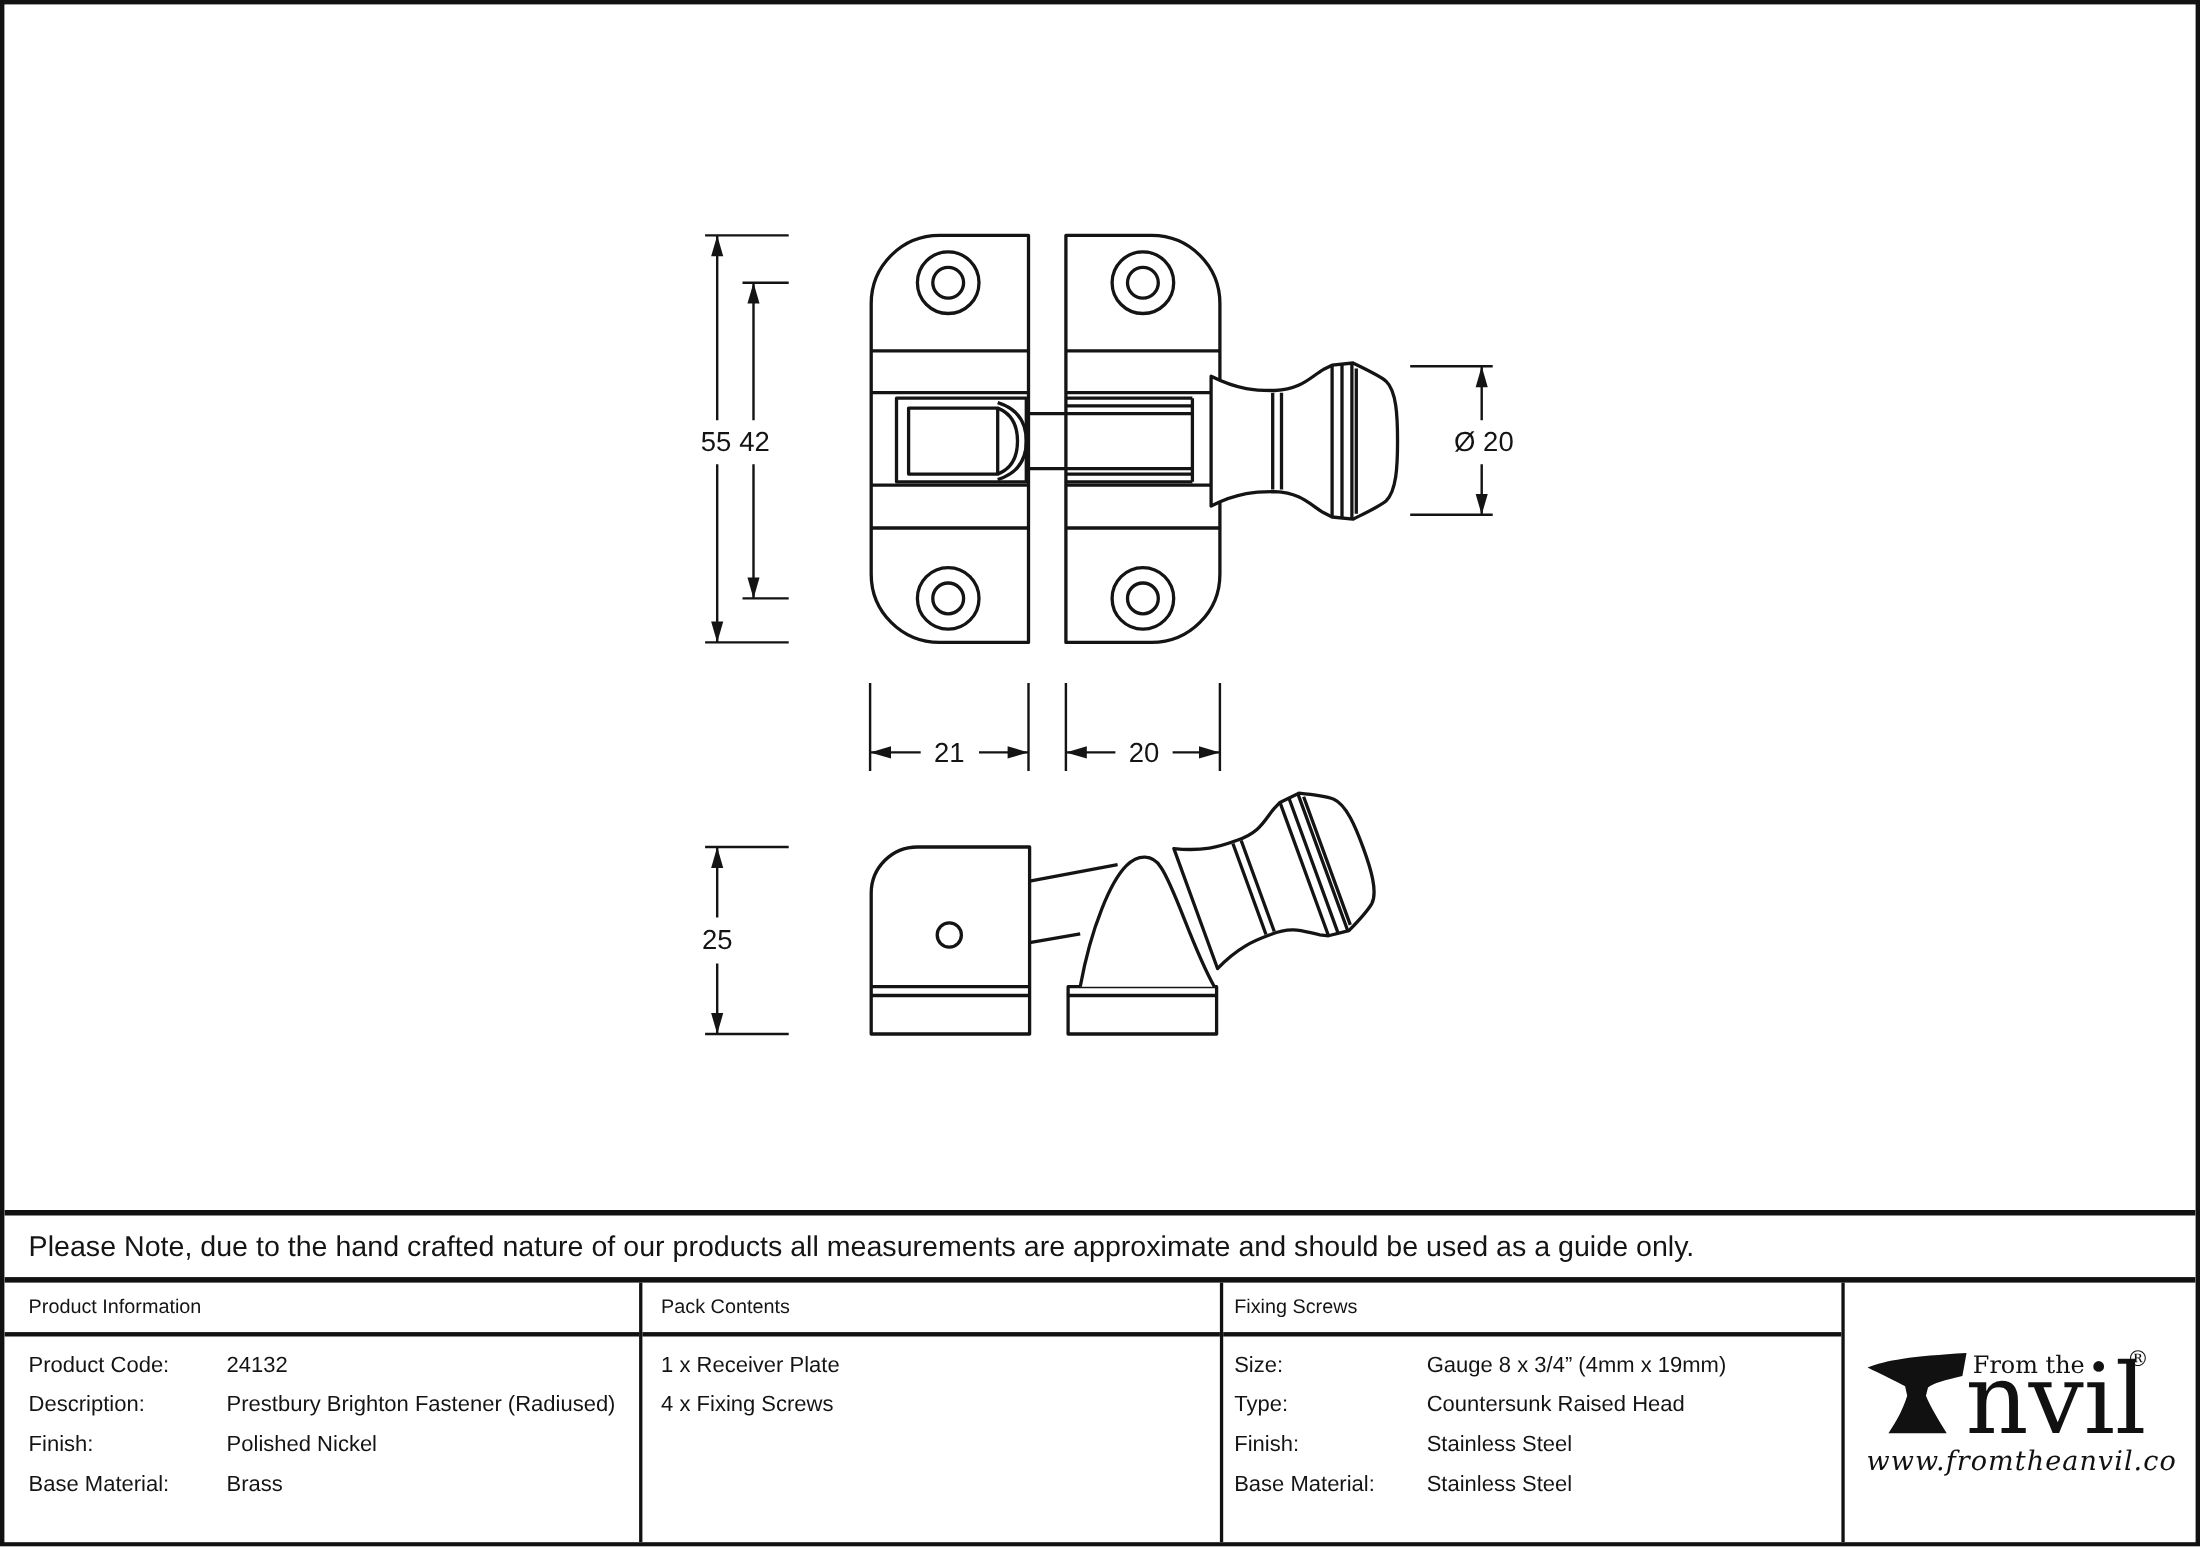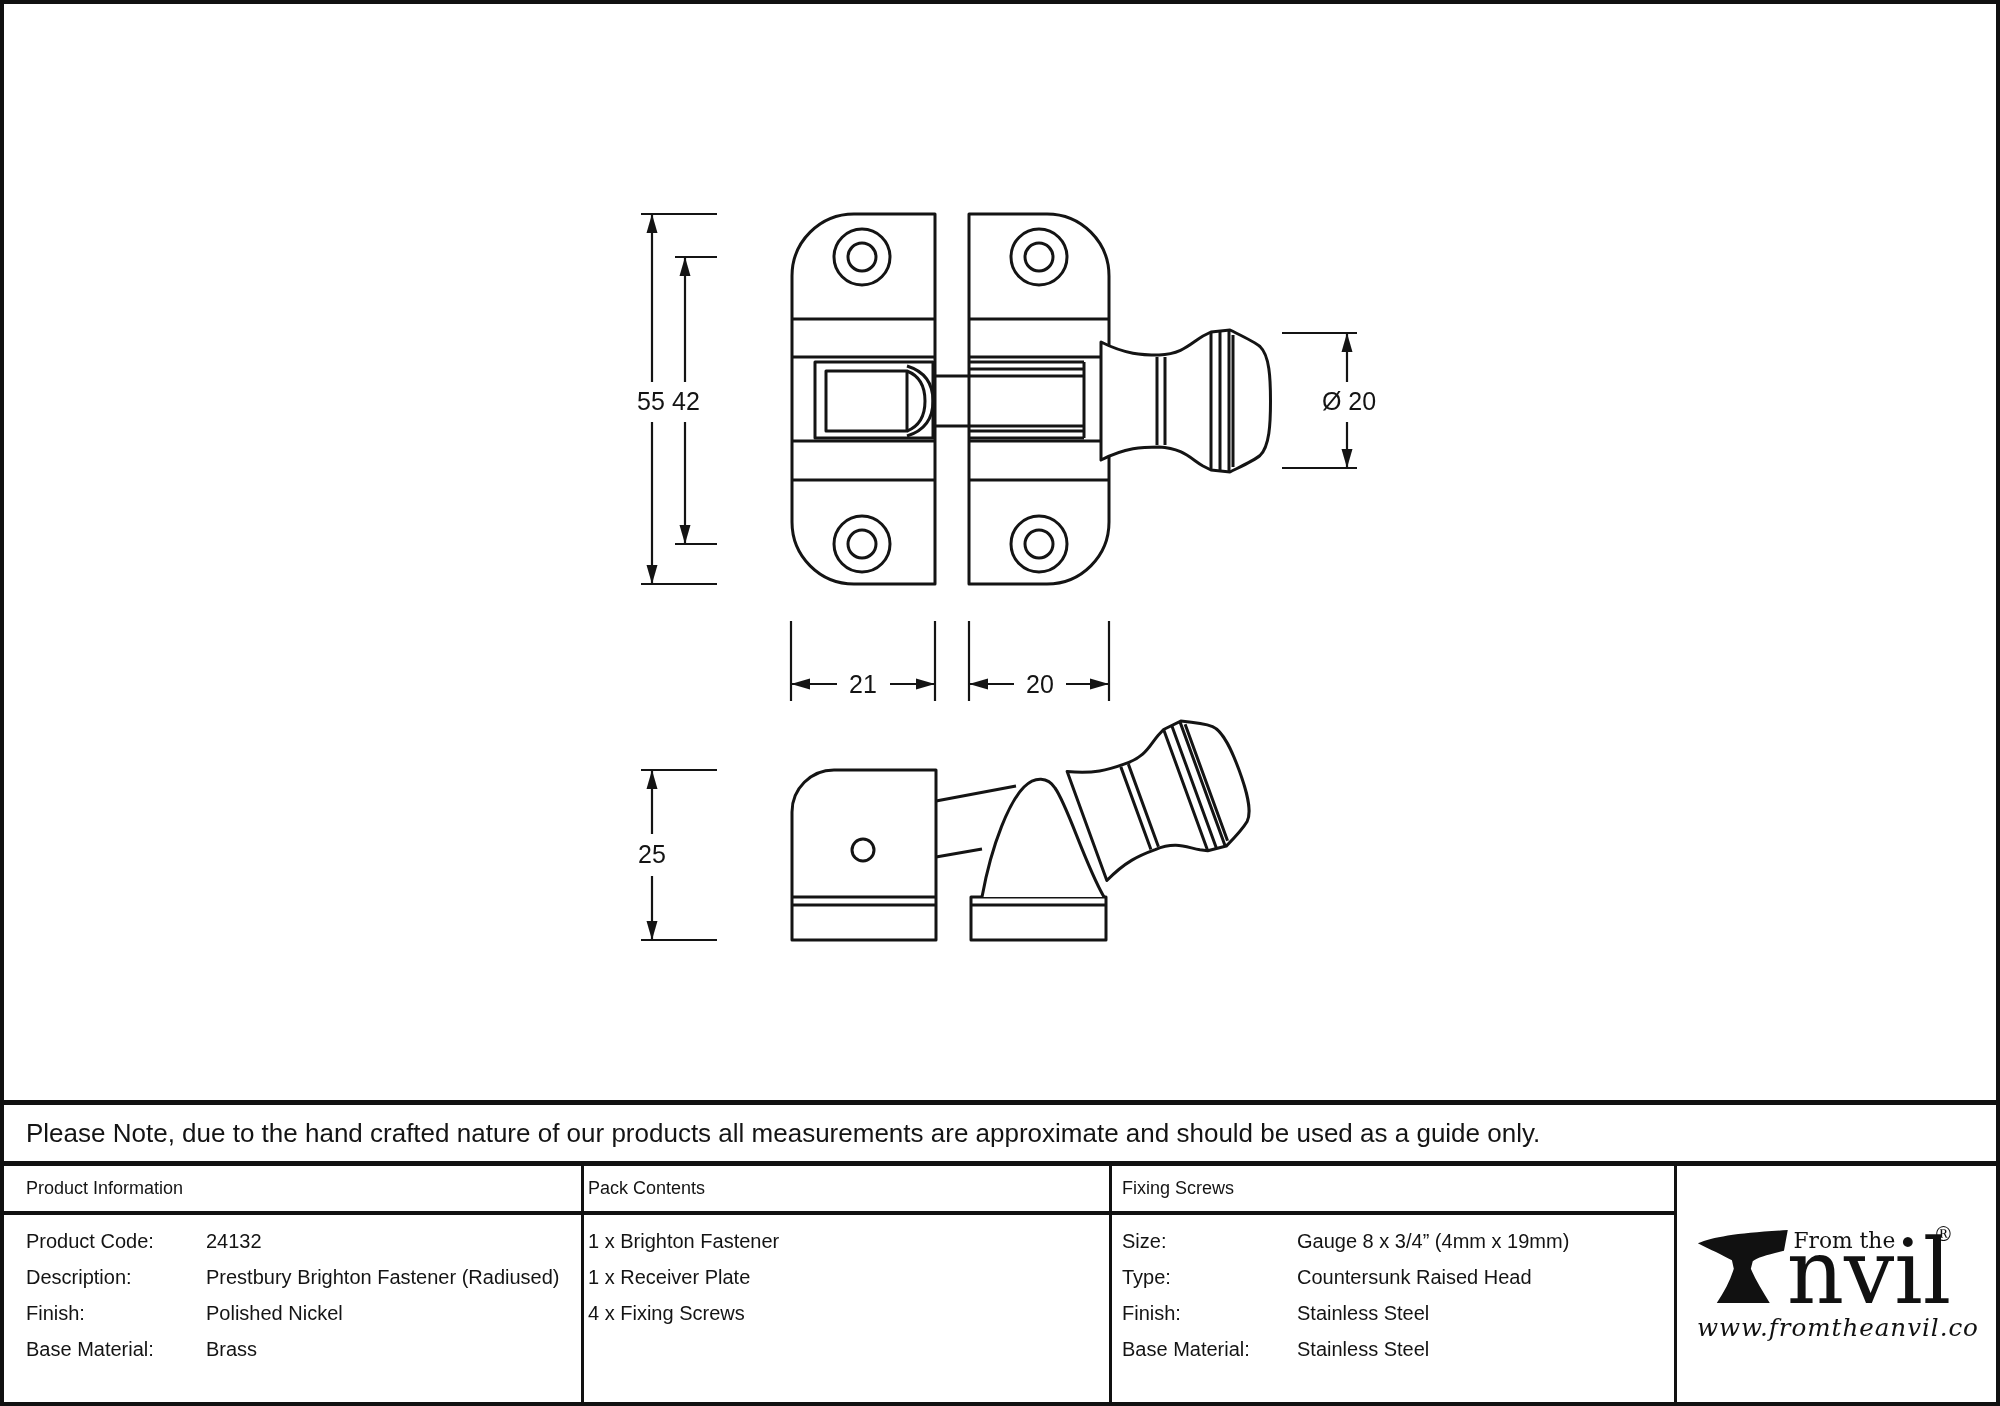--- a/index.html
+++ b/index.html
@@ -23,21 +23,21 @@
   .spec-table{position:absolute;top:1162px;left:0;width:1992px;height:236px;display:flex;}
   .col{box-sizing:border-box;height:100%;}
   .col-product{width:580px;border-right:3px solid #111;}
   .col-pack{width:528px;border-right:3px solid #111;}
   .col-screws{width:565px;border-right:3px solid #111;}
   .col-logo{flex:1;display:flex;align-items:center;justify-content:center;}
   .col-header{height:49px;box-sizing:border-box;border-bottom:4px solid #111;
     display:flex;align-items:center;font-size:18px;}
   .col-body{padding-top:8px;font-size:20px;line-height:36px;}
   .col-product .col-header,.col-product .col-body{padding-left:22px;}
-  .col-pack .col-header,.col-pack .col-body{padding-left:4px;}
+  .col-pack .col-header,.col-pack .col-body{padding-left:17px;}
   .col-screws .col-header,.col-screws .col-body{padding-left:10px;}
   .kv{display:flex;align-items:flex-start;}
   .kv .k{flex:0 0 180px;}
   .col-screws .kv .k{flex:0 0 175px;}
   .col-product .kv .v{max-width:370px;}
   .logo{display:block;}
   .logo text{fill:#111;}
   .logo .brand-small{font-family:"DejaVu Serif",serif;font-size:23px;}
   .logo .brand-big{font-family:"DejaVu Serif",serif;font-size:94px;}
   .logo .brand-reg{font-family:"DejaVu Serif",serif;font-size:21px;}
@@ -188,21 +188,20 @@
         <div class="kv">
           <span class="k">Base Material:</span>
           <span class="v">Brass</span>
         </div>
       </div>
     </div>
 
     <div class="col col-pack">
       <div class="col-header">Pack Contents</div>
       <div class="col-body">
-        <div>1 x Brighton Fastener</div>
         <div>1 x Receiver Plate</div>
         <div>4 x Fixing Screws</div>
       </div>
     </div>
 
     <div class="col col-screws">
       <div class="col-header">Fixing Screws</div>
       <div class="col-body">
         <div class="kv">
           <span class="k">Size:</span>

